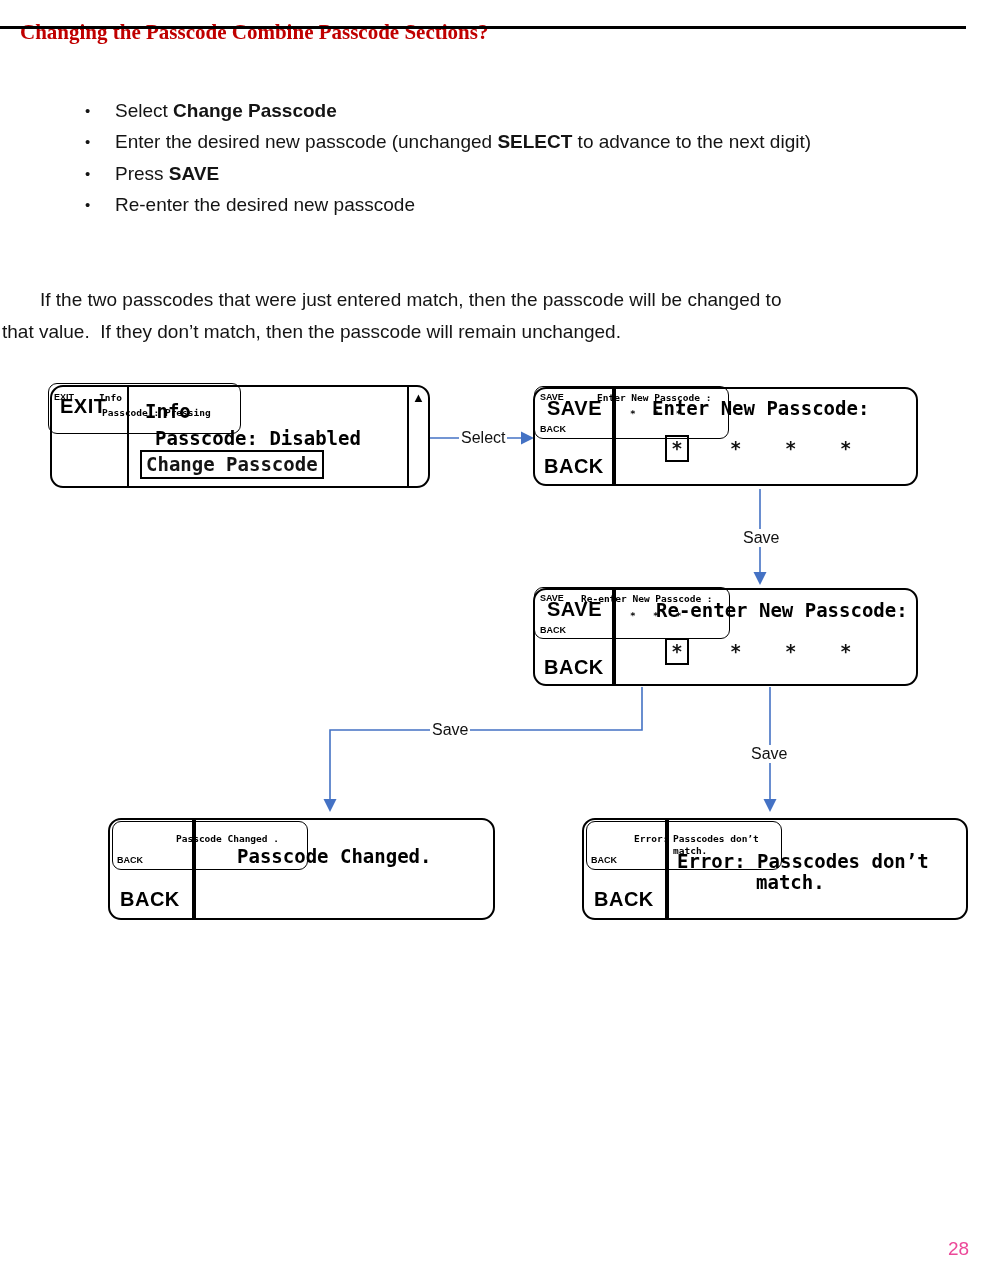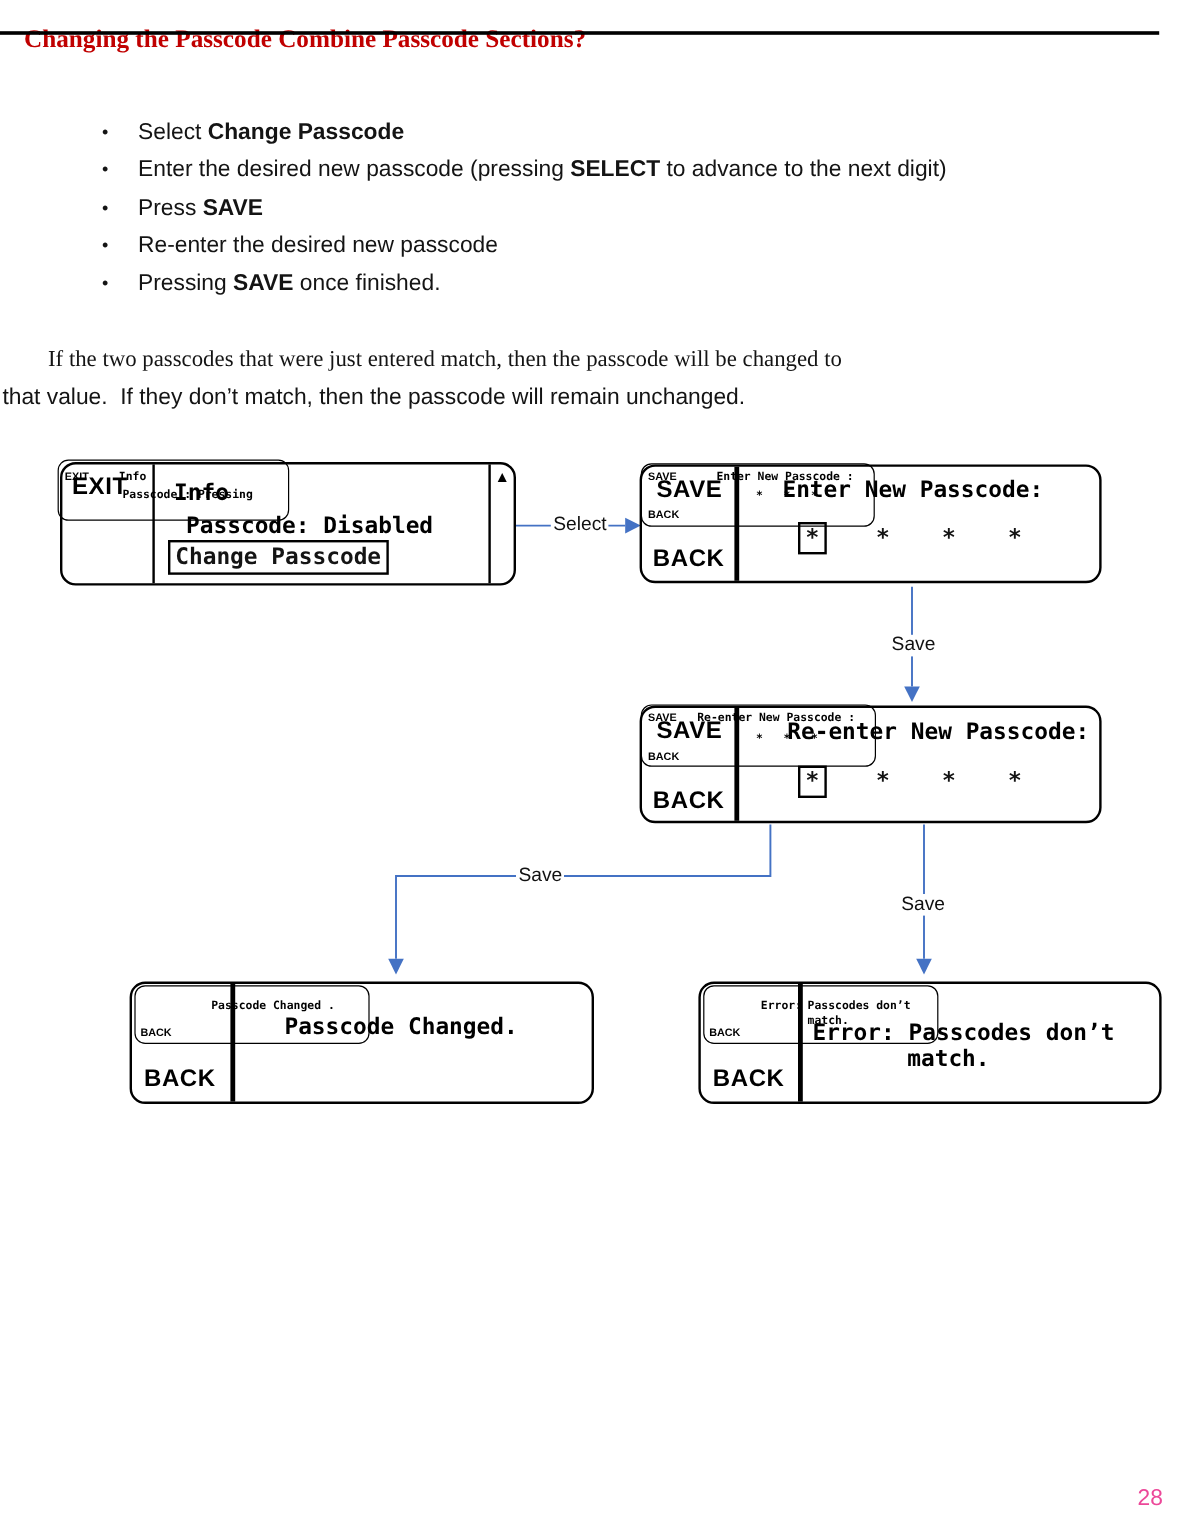--- a/index.html
+++ b/index.html
@@ -8,21 +8,21 @@
 
   
   .doc-title{position:absolute;left:4px;top:4px;margin:16px;width:972px;
              font-family:"Liberation Serif",serif;font-weight:bold;font-size:21px;
              color:#c00000;letter-spacing:0px;}
   .title-rule{position:absolute;left:0;top:26px;width:966px;height:3px;background:#000;}
 
   
   .body-text{position:absolute;font-size:19px;white-space:pre;}
   .intro{left:40px;top:72px;}
-  .para1{left:40px;top:289px;font-family:Liberation Serif, serif;}
+  .para1{left:40px;top:289px;}
   .para2{left:2px;top:321px;}
   .bullet-list{position:absolute;left:85px;top:100px;}
   .bullet-row{position:relative;height:31.4px;font-size:19px;white-space:pre;}
   .bullet-marker{display:inline-block;width:30px;font-size:15px;vertical-align:1px;}
   b{font-weight:bold;}
 
   
   .flow-svg{position:absolute;left:0;top:0;pointer-events:none;}
   .flow-label{position:absolute;background:#fff;padding:0 2px;font-size:16px;color:#111;}
 
@@ -56,24 +56,23 @@
 <body>
 
 <div class="page">
 
   <h1 class="doc-title">Changing the Passcode Combine Passcode Sections?</h1>
   <div class="title-rule"></div>
 
 
   <div class="bullet-list">
     <div class="bullet-row"><span class="bullet-marker">•</span><span>Select </span><b>Change Passcode</b><span></span></div>
-    <div class="bullet-row"><span class="bullet-marker">•</span><span>Enter the desired new passcode (pressing </span><b>SELECT</b><span> to advance to the next digit)</span></div>
+    <div class="bullet-row"><span class="bullet-marker">•</span><span>Enter the desired new passcode (unchanged </span><b>SELECT</b><span> to advance to the next digit)</span></div>
     <div class="bullet-row"><span class="bullet-marker">•</span><span>Press </span><b>SAVE</b><span></span></div>
     <div class="bullet-row"><span class="bullet-marker">•</span><span>Re-enter the desired new passcode</span><b></b><span></span></div>
-    <div class="bullet-row"><span class="bullet-marker">•</span><span>Pressing </span><b>SAVE</b><span> once finished.</span></div>
   </div>
 
   <div class="body-text para1">If the two passcodes that were just entered match, then the passcode will be changed to</div>
   <div class="body-text para2">that value.  If they don’t match, then the passcode will remain unchanged.</div>
 
   <svg class="flow-svg" width="981" height="1268" viewBox="0 0 981 1268">
     <g stroke="#4472C4" stroke-width="1.6" fill="none">
       <path d="M430 438 H521"></path>
       <path d="M760 489 V572"></path>
       <path d="M642 687 L642 730 L330 730 L330 799"></path>

